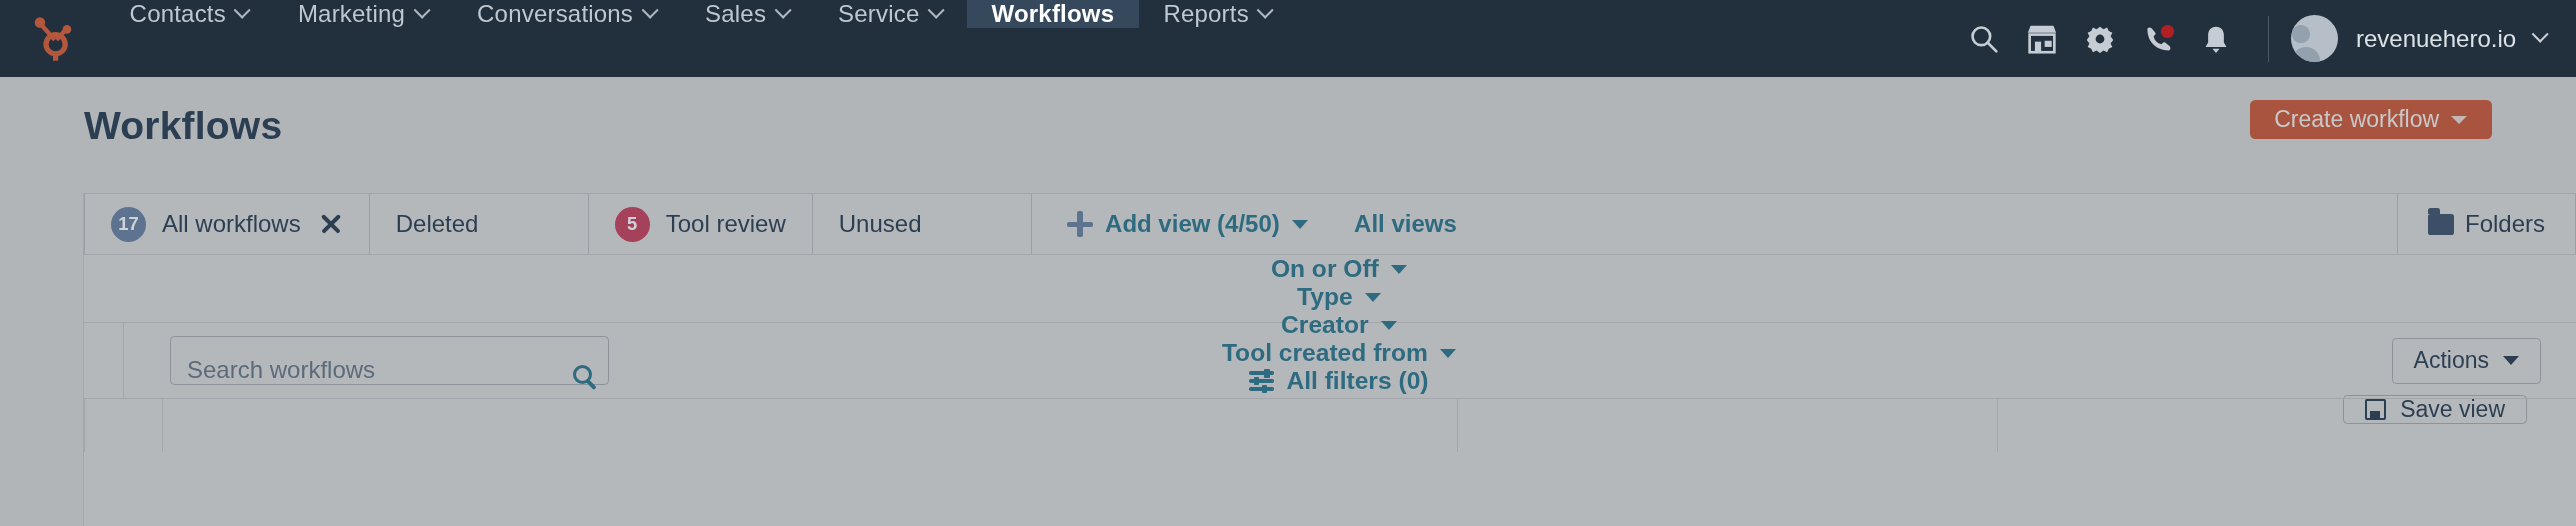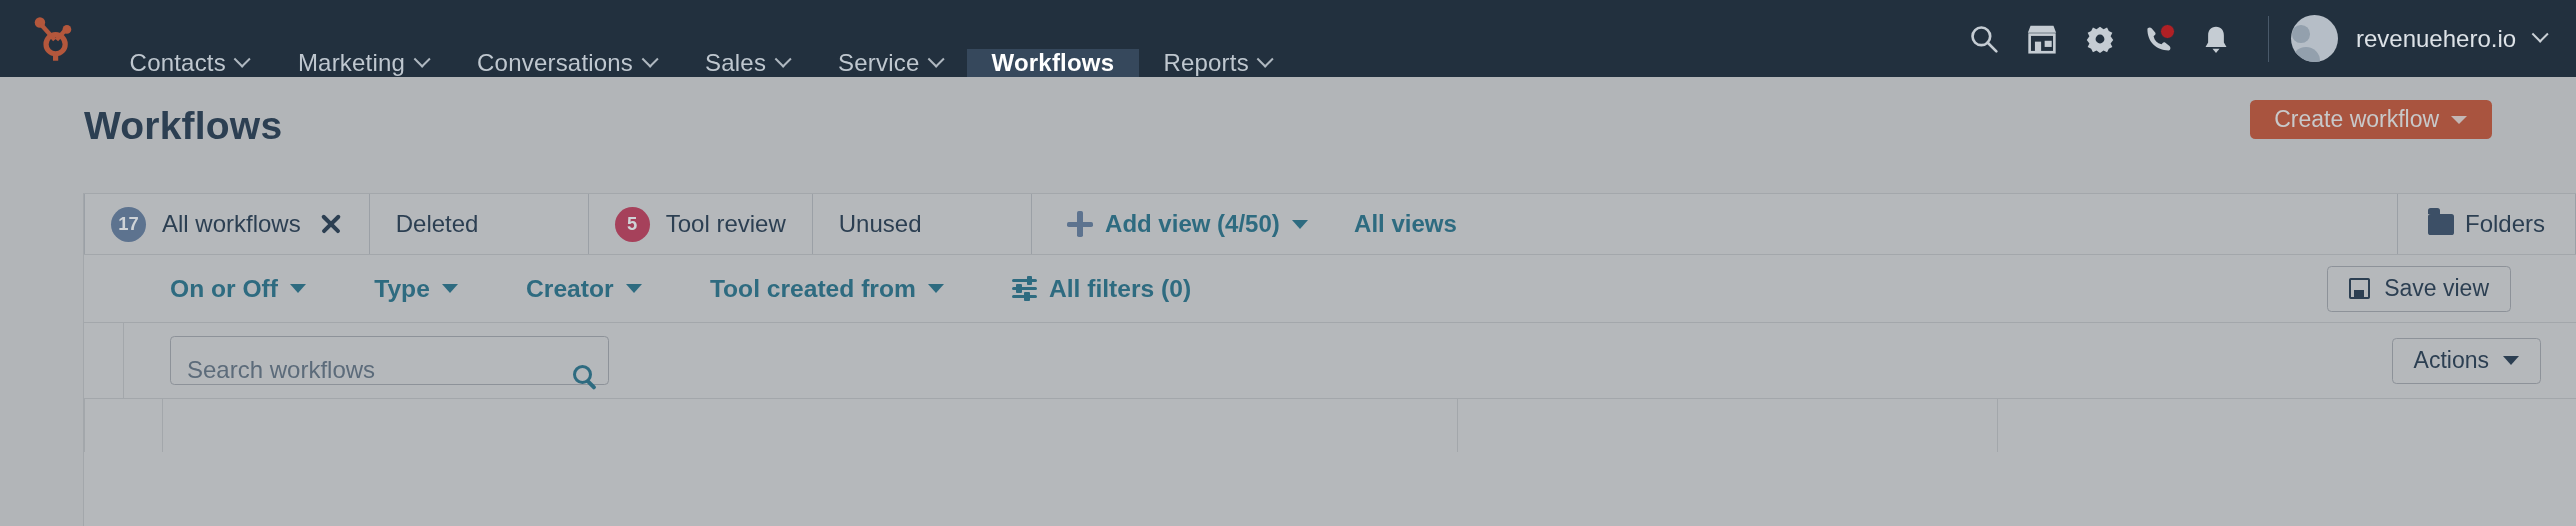--- a/index.html
+++ b/index.html
@@ -13,21 +13,21 @@
   
   .topnav {
     position: absolute; left: 0; top: 0;
     width: 2576px; height: 77px;
     background: #22303e;
     display: flex; align-items: stretch;
   }
   .nav-logo {
     width: 105px; display: flex; align-items: center; justify-content: center;
   }
-  .nav-items { display: flex; align-items: flex-end; }
+  .nav-items { display: flex; align-items: flex-start; }
   .nav-item {
     display: flex; align-items: center; gap: 10.5px;
     padding: 0 24.6px;
     color: #bfc7cf; font-size: 24px; letter-spacing: 0.2px;
     white-space: nowrap;
     cursor: pointer;
   }
   .nav-item.active { background: #36485c; color: #ffffff; font-weight: 600; }
   .caret-down {
     display: inline-block; width: 0; height: 0;
@@ -157,22 +157,23 @@
     width: 26px; height: 21px; background:#3c4f66; border-radius: 2.6px; position: relative; flex:0 0 auto;
   }
   .folder-icon::before{
     content:""; position:absolute; left:0; top:-5.3px; width:12.3px; height:6.1px;
     background:#3c4f66; border-radius: 2.6px 2.6px 0 0;
   }
 
   
   .filter-row {
     height: 68px; display:flex; align-items:center;
-    padding: 0 16px 0 86px; gap: 0;
+    padding: 0 0 0 86px; gap: 0;
     border-bottom: 0.9px solid #a3a7ab;
+    flex-direction: column;
   }
   .filter-item {
     color:#2e6b80; font-size:24.6px; font-weight:700;
     display:flex; align-items:center; gap:12.3px;
     margin-right: 68px; cursor:pointer; white-space:nowrap;
   }
   .sliders-icon { width:24.6px; height:21px; position:relative; flex:0 0 auto; }
   .sliders-icon i {
     position:absolute; left:0; width:24.6px; height:3.5px; background:#2e6b80; border-radius:1.8px; display:block;
   }

